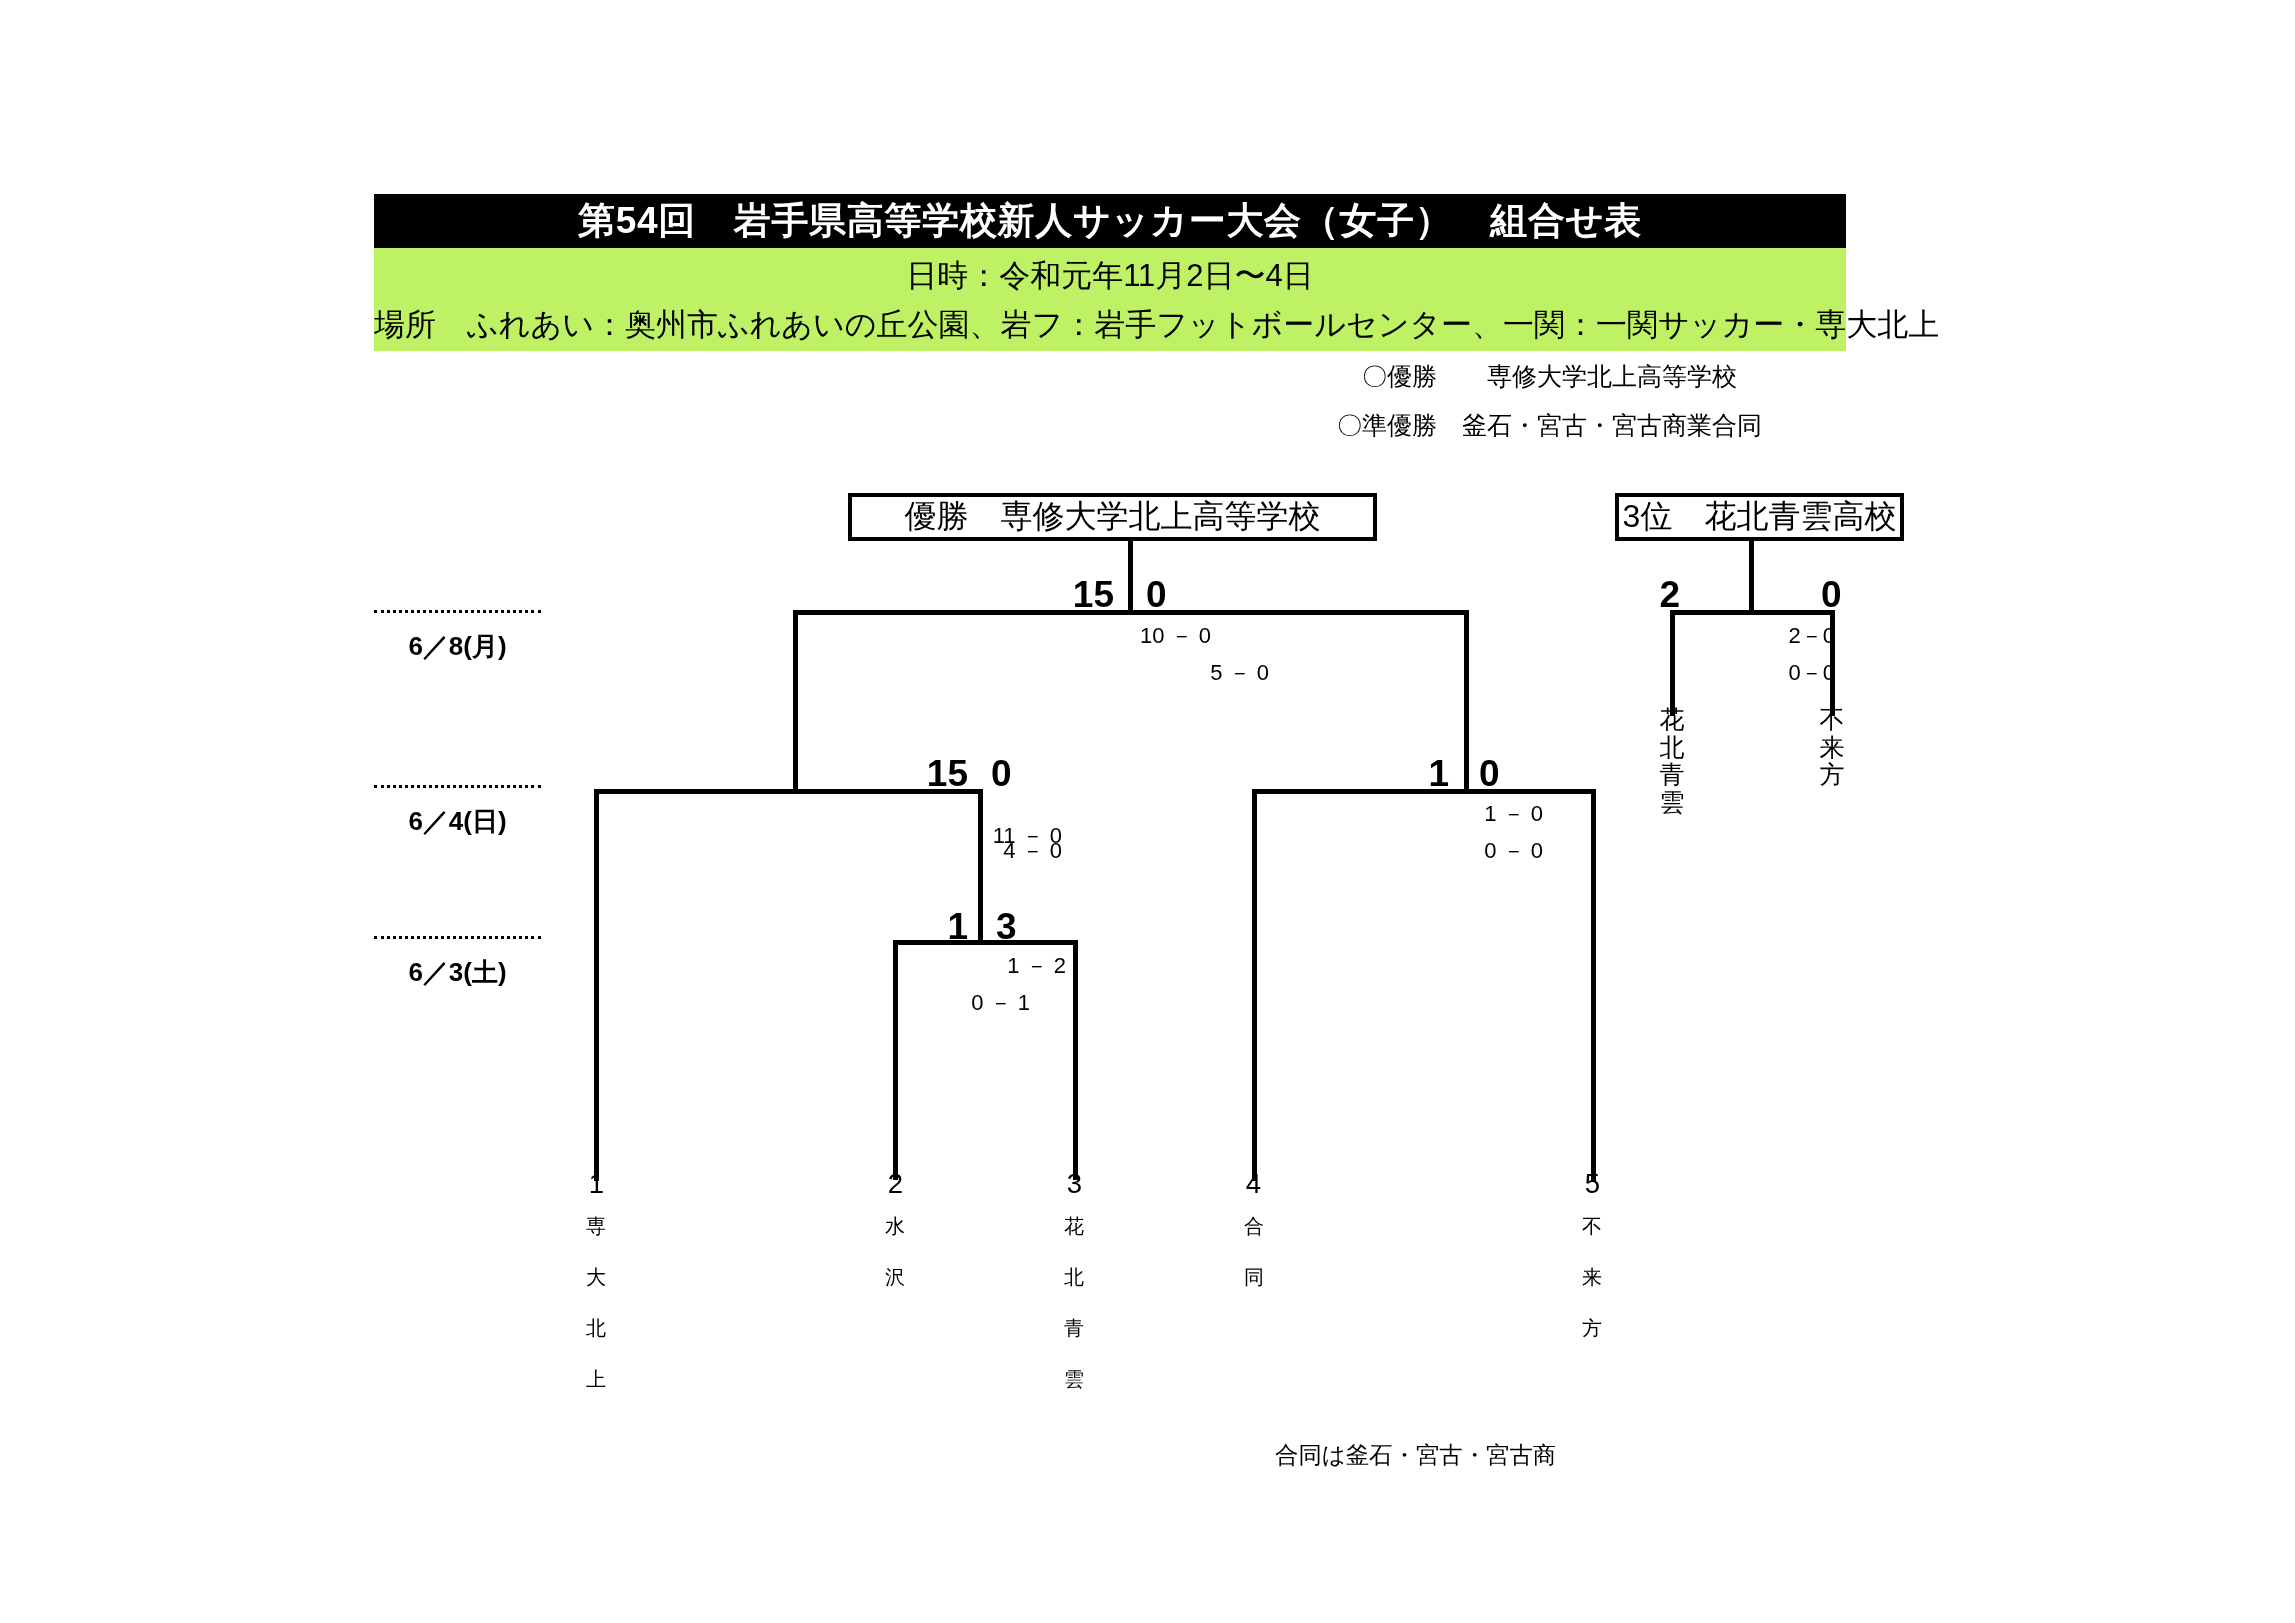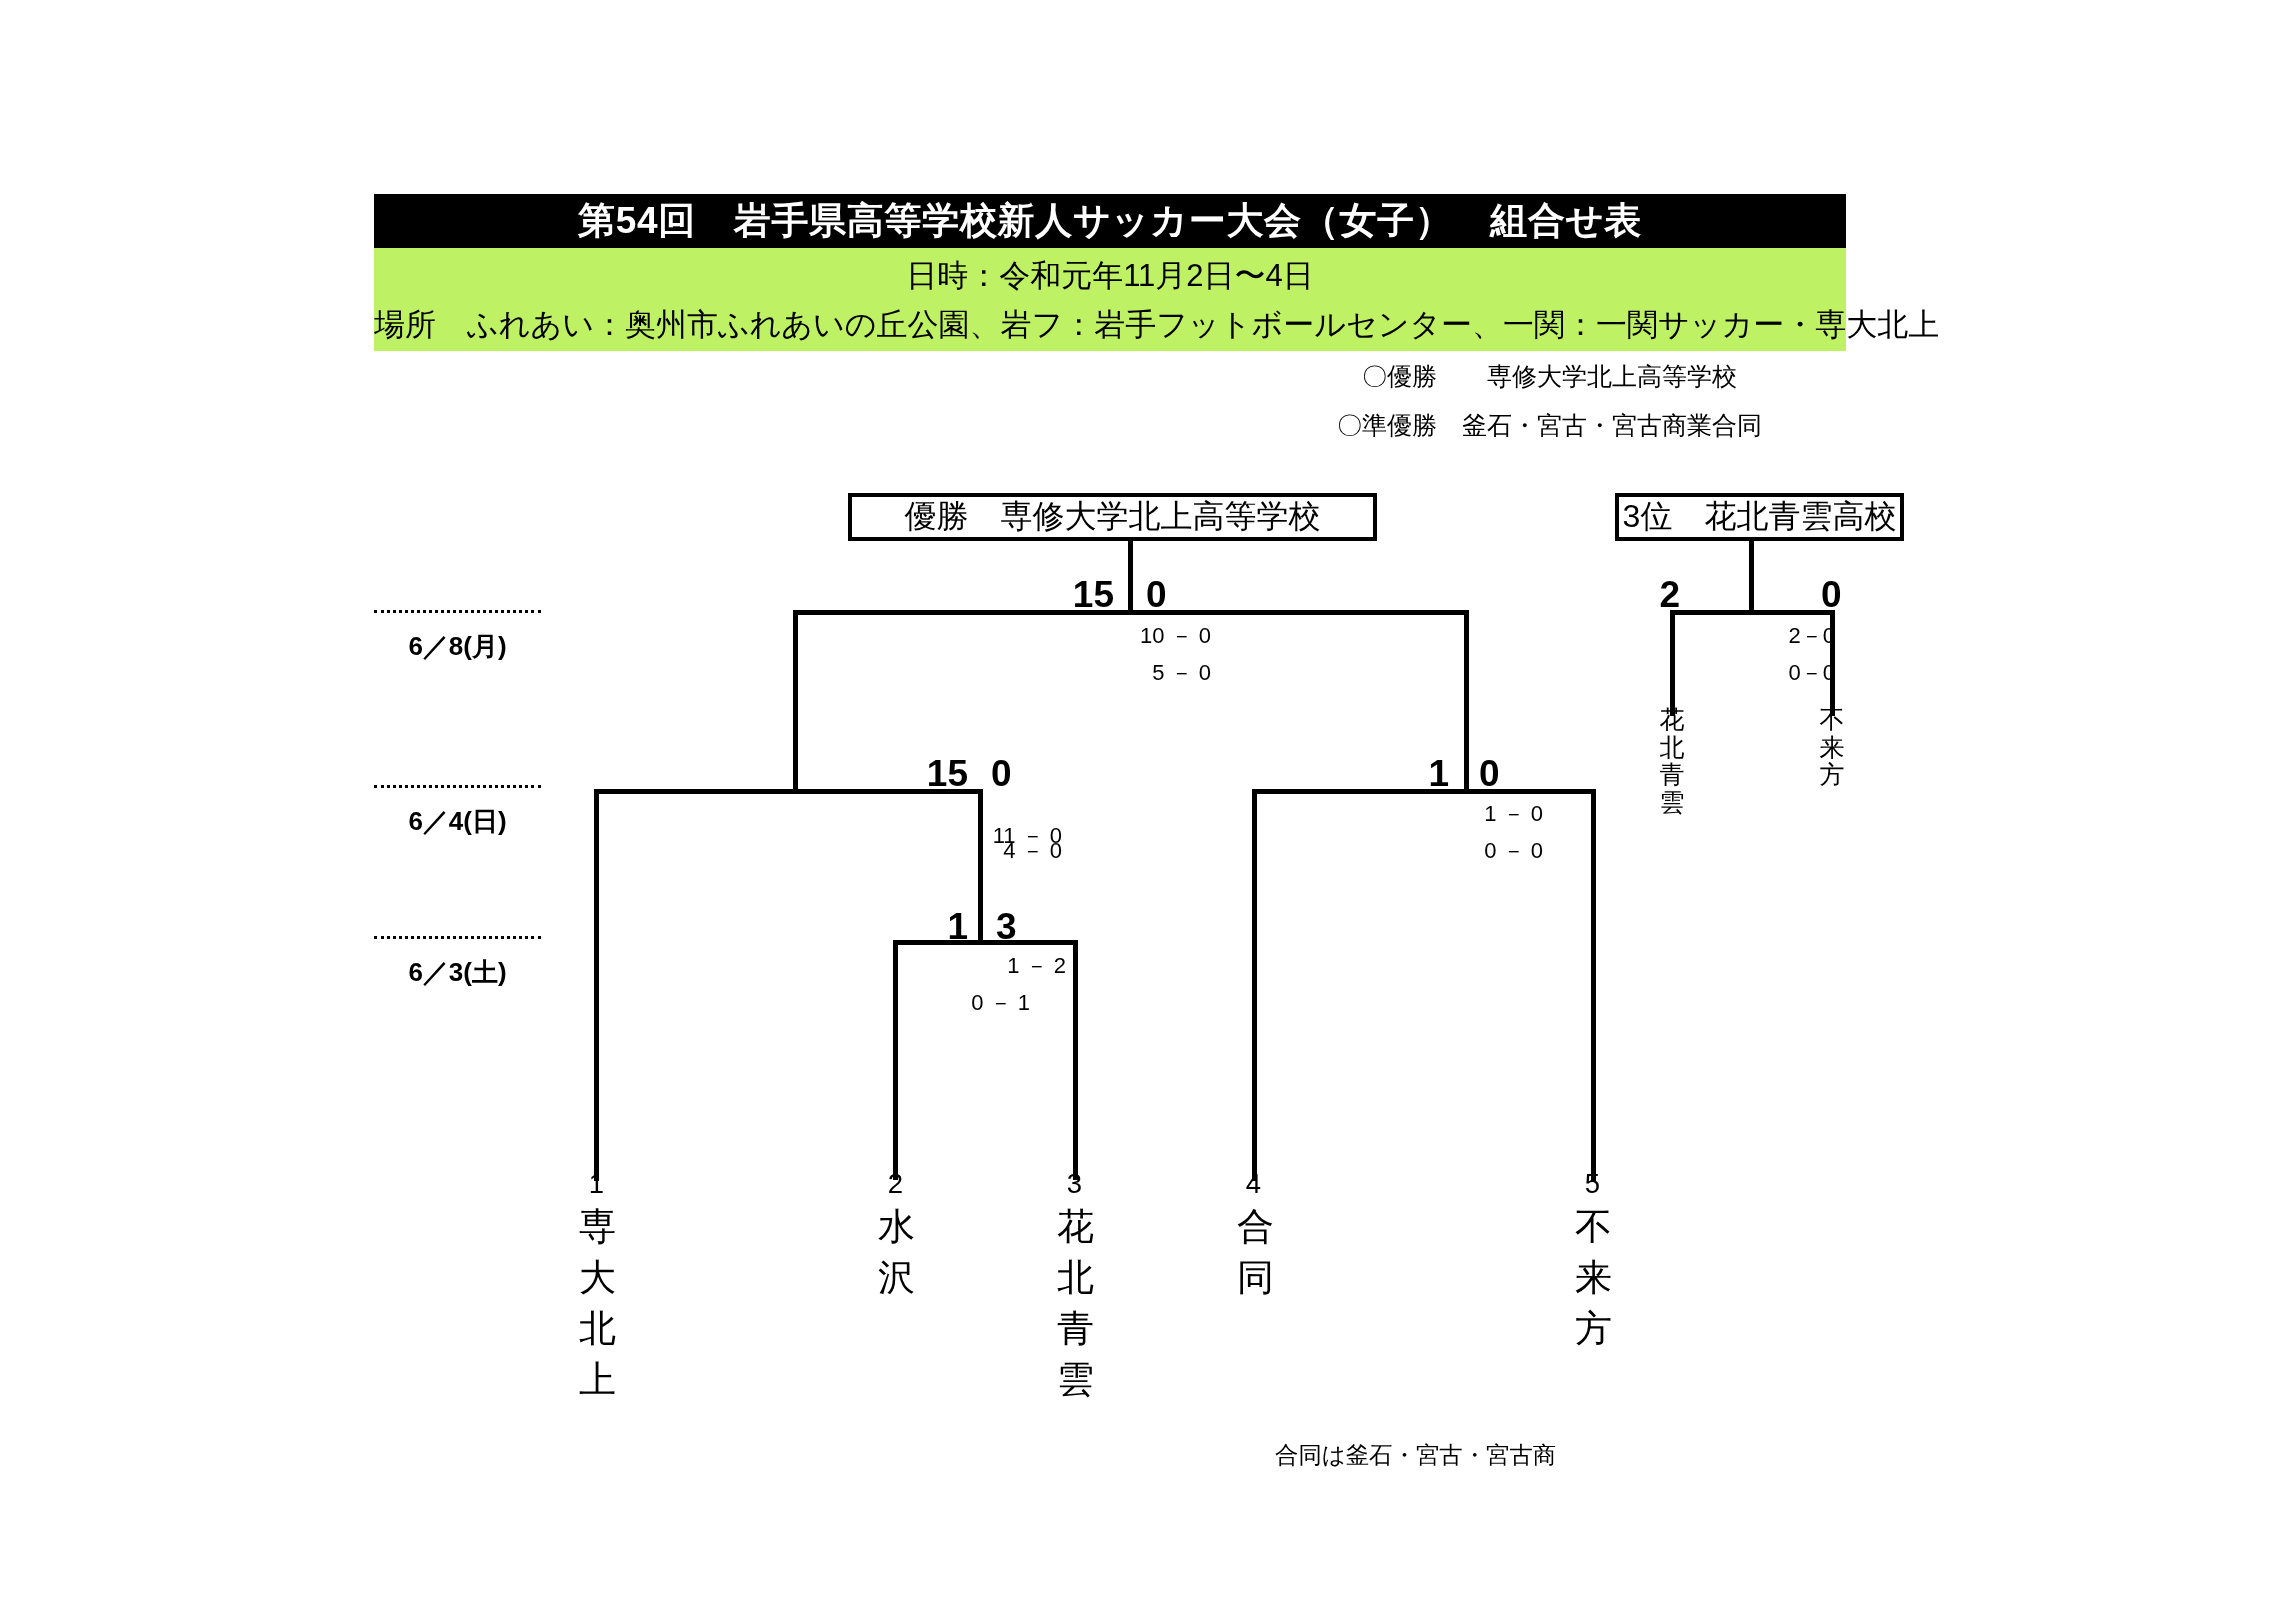--- a/index.html
+++ b/index.html
@@ -140,21 +140,21 @@
   
   .seed-num {
     position: absolute;
     font-size: 27.5px;
     white-space: nowrap;
     text-align: center;
     width: 41px;
   }
   .team-vert {
     position: absolute;
-    font-size: 37px;
+    font-size: 20px;
     width: 34px;
     text-align: center;
     line-height: 51px;
     white-space: normal;
     word-break: break-all;
   }
   .team-vert-tight {
     position: absolute;
     font-size: 25px;
     width: 30px;
@@ -224,21 +224,21 @@
   <div class="vline" style="left:1591px; top:789px; height:392px;"></div>
 
   <div class="vline" style="left:1749px; top:541px; height:71px;"></div>
   <div class="hline" style="left:1670px; top:610px; width:165px;"></div>
   <div class="vline" style="left:1670px; top:610px; height:106px;"></div>
   <div class="vline" style="left:1830px; top:610px; height:106px;"></div>
 
   <div class="big-score right-al" style="left:1032px; top:574px; width:82px;">15</div>
   <div class="big-score" style="left:1146px; top:574px; width:82px;">0</div>
   <div class="half-score" style="left:1046px; top:621px; width:165px;">10 － 0</div>
-  <div class="half-score" style="left:1046px; top:658px; width:165px;">5 － 0</div>
+  <div class="half-score" style="left:1104px; top:658px; width:165px;">5 － 0</div>
 
   <div class="big-score right-al" style="left:886px; top:753px; width:82px;">15</div>
   <div class="big-score" style="left:991px; top:753px; width:82px;">0</div>
   <div class="half-score" style="left:897px; top:799px; width:165px;margin-top:22px;">11 － 0</div>
   <div class="half-score" style="left:897px; top:836px; width:165px;">4 － 0</div>
 
   <div class="big-score right-al" style="left:1367px; top:753px; width:82px;">1</div>
   <div class="big-score" style="left:1479px; top:753px; width:82px;">0</div>
   <div class="half-score" style="left:1378px; top:799px; width:165px;">1 － 0</div>
   <div class="half-score" style="left:1378px; top:836px; width:165px;">0 － 0</div>

